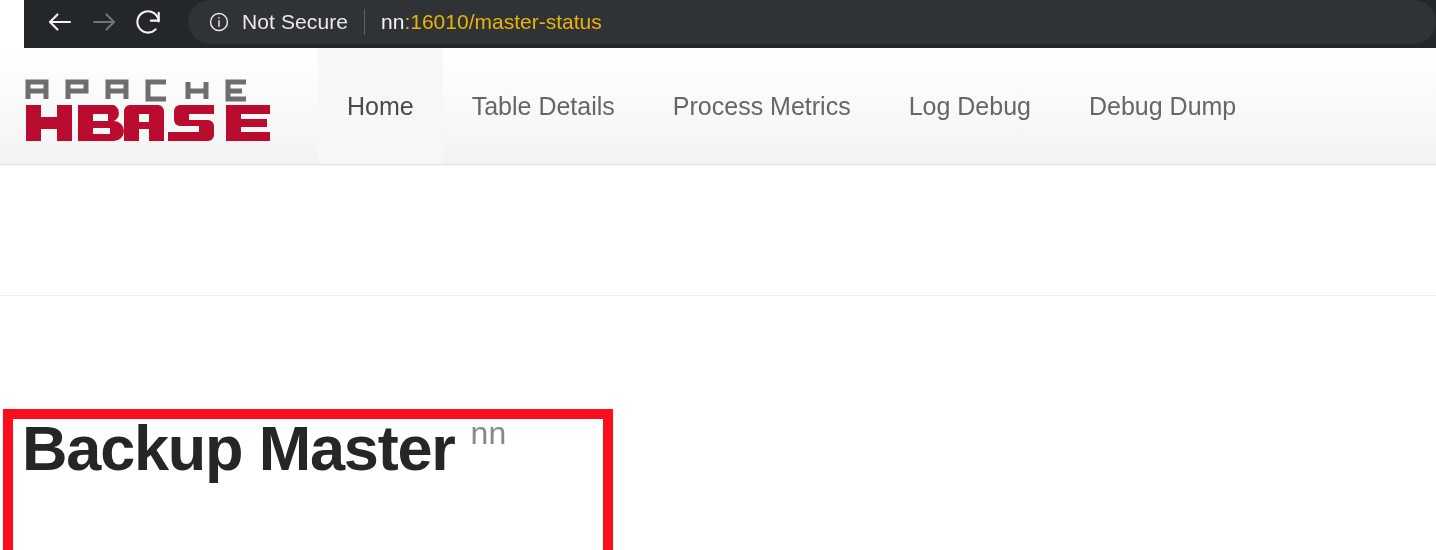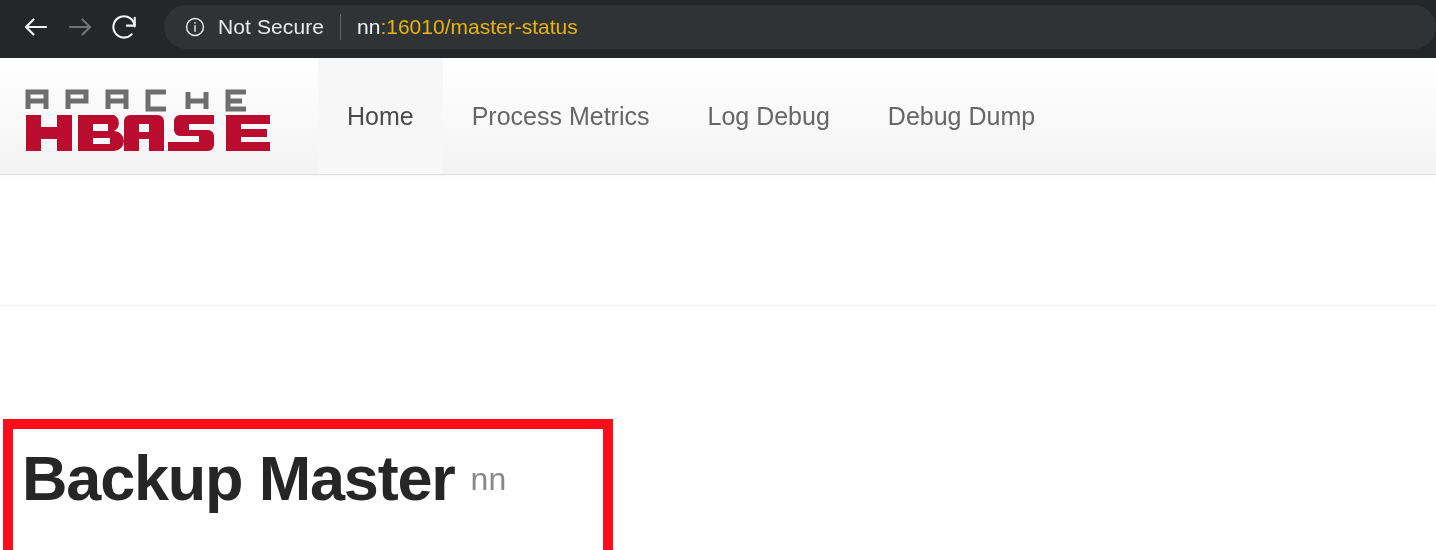--- a/index.html
+++ b/index.html
@@ -12,26 +12,27 @@
     height: 550px;
     overflow: hidden;
     background: #ffffff;
     font-family: "Liberation Sans", sans-serif;
     -webkit-font-smoothing: antialiased;
   }
 
   
   .browser-toolbar {
     position: relative;
-    height: 58px;
+    height: 48px;
     background: #242729;
     display: flex;
     align-items: center;
     padding: 0 0 4px 14px;
     box-sizing: border-box;
+    margin-left: 24px;
   }
   .nav-btn {
     width: 44px;
     height: 44px;
     display: flex;
     align-items: center;
     justify-content: center;
     flex: 0 0 auto;
     border-radius: 50%;
     cursor: pointer;
@@ -159,23 +160,23 @@
     height: 252px;
     border: 10px solid #fc0d1b;
     background: transparent;
     box-sizing: border-box;
     pointer-events: none;
   }
 
   .page-header {
     position: absolute;
     left: 22px;
-    top: 272px;
-    display: flex;
-    align-items: center;
+    top: 252px;
+    display: flex;
+    align-items: flex-start;
   }
   .page-title {
     font-size: 63px;
     font-weight: bold;
     color: #262626;
     letter-spacing: -1.2px;
     line-height: 1;
   }
   .page-subtitle {
     font-size: 32px;
@@ -267,20 +268,23 @@
           </g>
         </svg>
       </span>
     </div>
 
     <div class="nav-items">
       <div class="nav-item active">
         <span>Home</span>
       </div>
       <div class="nav-item">
+        <span>Table Details</span>
+      </div>
+      <div class="nav-item">
         <span>Process Metrics</span>
       </div>
       <div class="nav-item">
         <span>Log Debug</span>
       </div>
       <div class="nav-item">
         <span>Debug Dump</span>
       </div>
     </div>
   </div>

